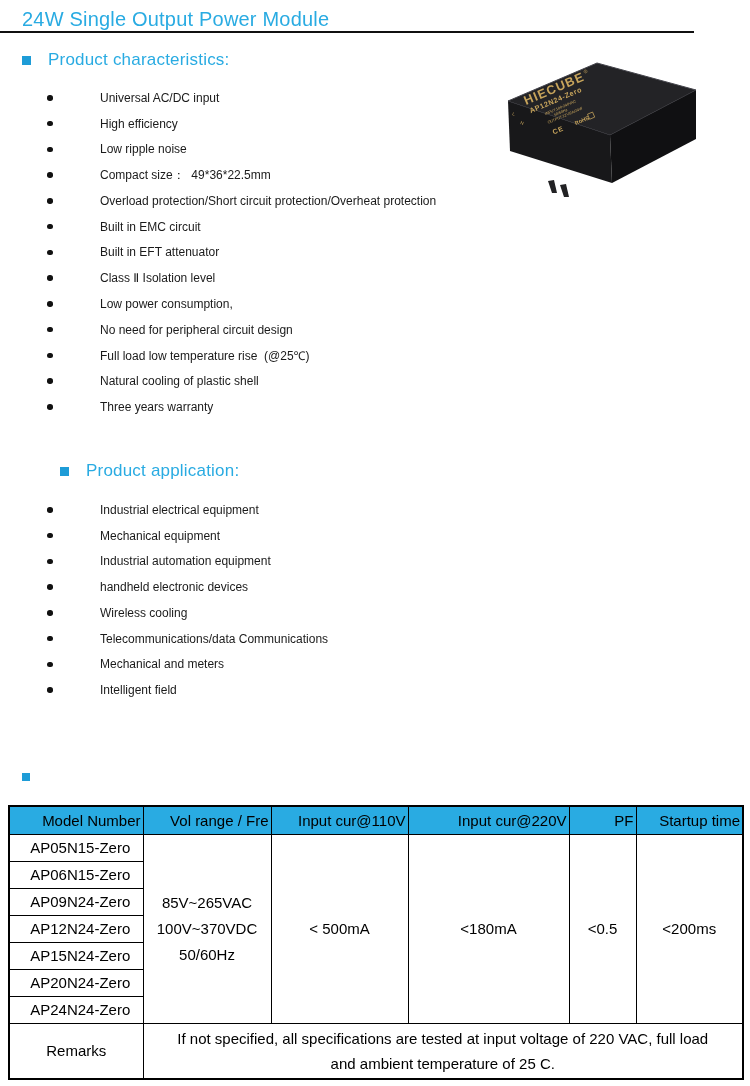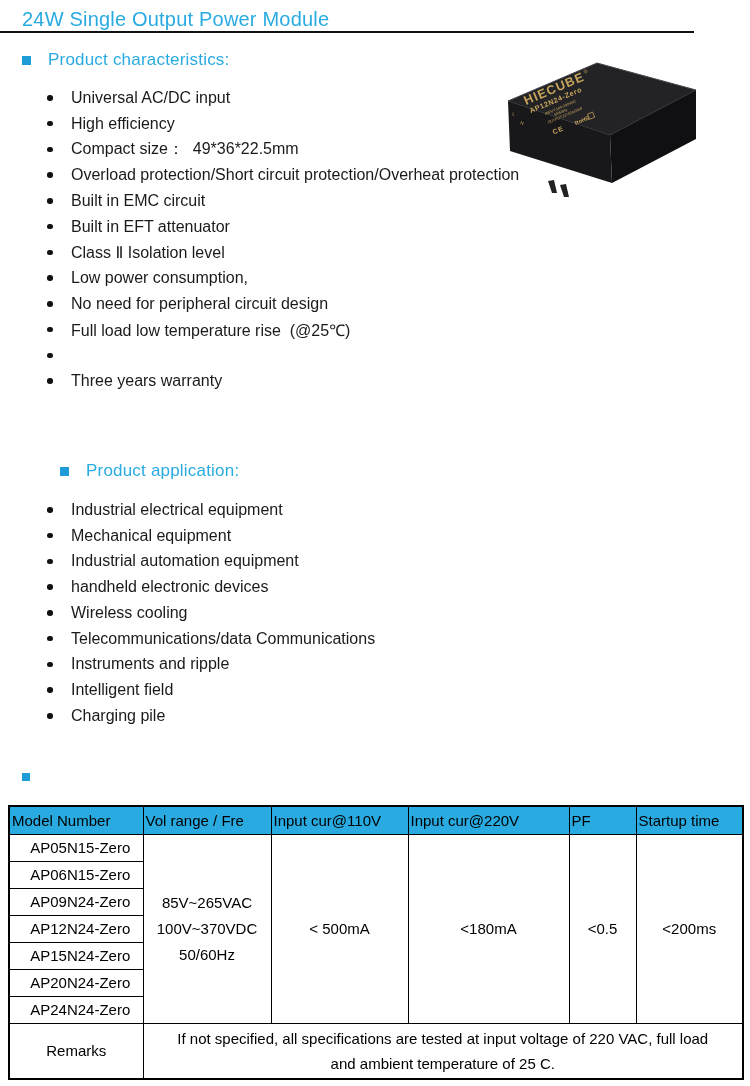--- a/index.html
+++ b/index.html
@@ -31,34 +31,34 @@
   }
   .section-header.small .sh-text { font-size:15px; }
   .section-header.small .sq { width:8px; height:8px; }
 
   ul.blist { position:absolute; left:47px; list-style:none; }
   ul.blist li { height:25.75px; display:flex; align-items:center; }
   ul.blist .dot {
     width:5.5px; height:5.5px; border-radius:50%; background:#111;
     margin-right:18.5px; flex:0 0 auto;
   }
-  ul.blist .txt { font-size:16px; color:#1a1a1a; white-space:pre; }
+  ul.blist .txt { font-size:12px; color:#1a1a1a; white-space:pre;margin-left:29px; }
 
   
   table.spec {
     position:absolute; left:8px; top:805px;
     width:734px; border-collapse:collapse; table-layout:fixed;
     border:2px solid #000;
   }
   table.spec td, table.spec th {
     border:1.5px solid #000; font-weight:normal;
     font-size:15px; color:#000; overflow:hidden;
   }
   table.spec thead th {
-    background:#29ABE2; height:28px; text-align:left; padding:0 2px;
+    background:#29ABE2; height:28px; text-align:right; padding:0 2px;
   }
   table.spec td { height:27px; text-align:center; vertical-align:middle; background:#fff; }
   td.model { text-align:left; padding-left:8px; }
   td.vol div { line-height:26px; }
   td.remarks-label { text-align:center; }
   td.remarks-body { text-align:left; padding:2px 10px; }
   td.remarks-body div { line-height:25px; font-size:15px; }
   tr.remarks-row td { height:52px; }
 
   
@@ -105,20 +105,24 @@
   <li>
       <span class="dot"></span>
       <span class="txt">Universal AC/DC input</span>
     </li>
   <li>
       <span class="dot"></span>
       <span class="txt">High efficiency</span>
     </li>
   <li>
       <span class="dot"></span>
+      <span class="txt">Low ripple noise</span>
+    </li>
+  <li>
+      <span class="dot"></span>
       <span class="txt">Compact size：  49*36*22.5mm</span>
     </li>
   <li>
       <span class="dot"></span>
       <span class="txt">Overload protection/Short circuit protection/Overheat protection</span>
     </li>
   <li>
       <span class="dot"></span>
       <span class="txt">Built in EMC circuit</span>
     </li>
@@ -137,20 +141,21 @@
   <li>
       <span class="dot"></span>
       <span class="txt">No need for peripheral circuit design</span>
     </li>
   <li>
       <span class="dot"></span>
       <span class="txt">Full load low temperature rise  (@25℃)</span>
     </li>
   <li>
       <span class="dot"></span>
+      <span class="txt">Natural cooling of plastic shell</span>
     </li>
   <li>
       <span class="dot"></span>
       <span class="txt">Three years warranty</span>
     </li>
 </ul>
 
 <div class="section-header" style="top:461px;padding-left:38px;">
   <span class="sq"></span>
   <span class="sh-text">Product application:</span>
@@ -175,29 +180,25 @@
   <li>
       <span class="dot"></span>
       <span class="txt">Wireless cooling</span>
     </li>
   <li>
       <span class="dot"></span>
       <span class="txt">Telecommunications/data Communications</span>
     </li>
   <li>
       <span class="dot"></span>
-      <span class="txt">Instruments and ripple</span>
+      <span class="txt">Mechanical and meters</span>
     </li>
   <li>
       <span class="dot"></span>
       <span class="txt">Intelligent field</span>
-    </li>
-  <li>
-      <span class="dot"></span>
-      <span class="txt">Charging pile</span>
     </li>
 </ul>
 
 <div class="section-header small" style="top:773px;">
   <span class="sq"></span>
 </div>
 
 <table class="spec">
   <colgroup>
     <col style="width:134px">

